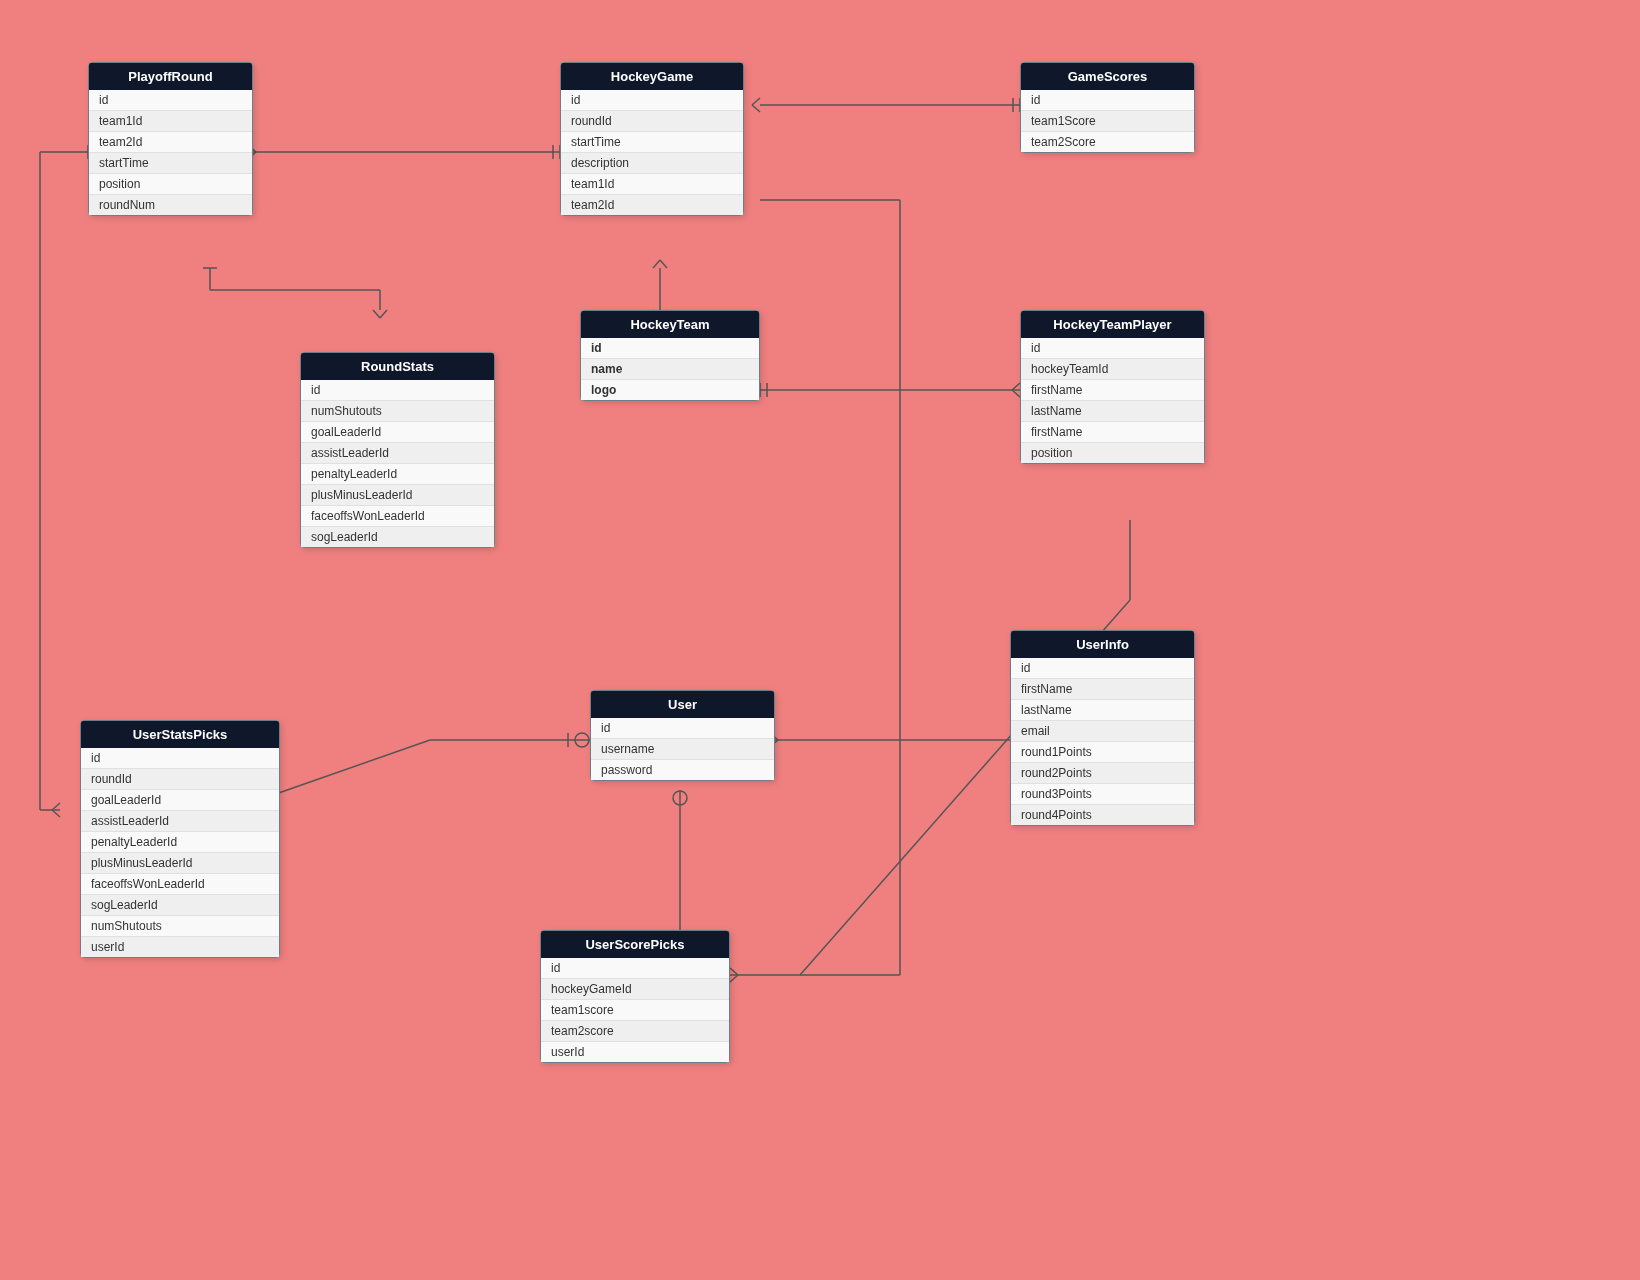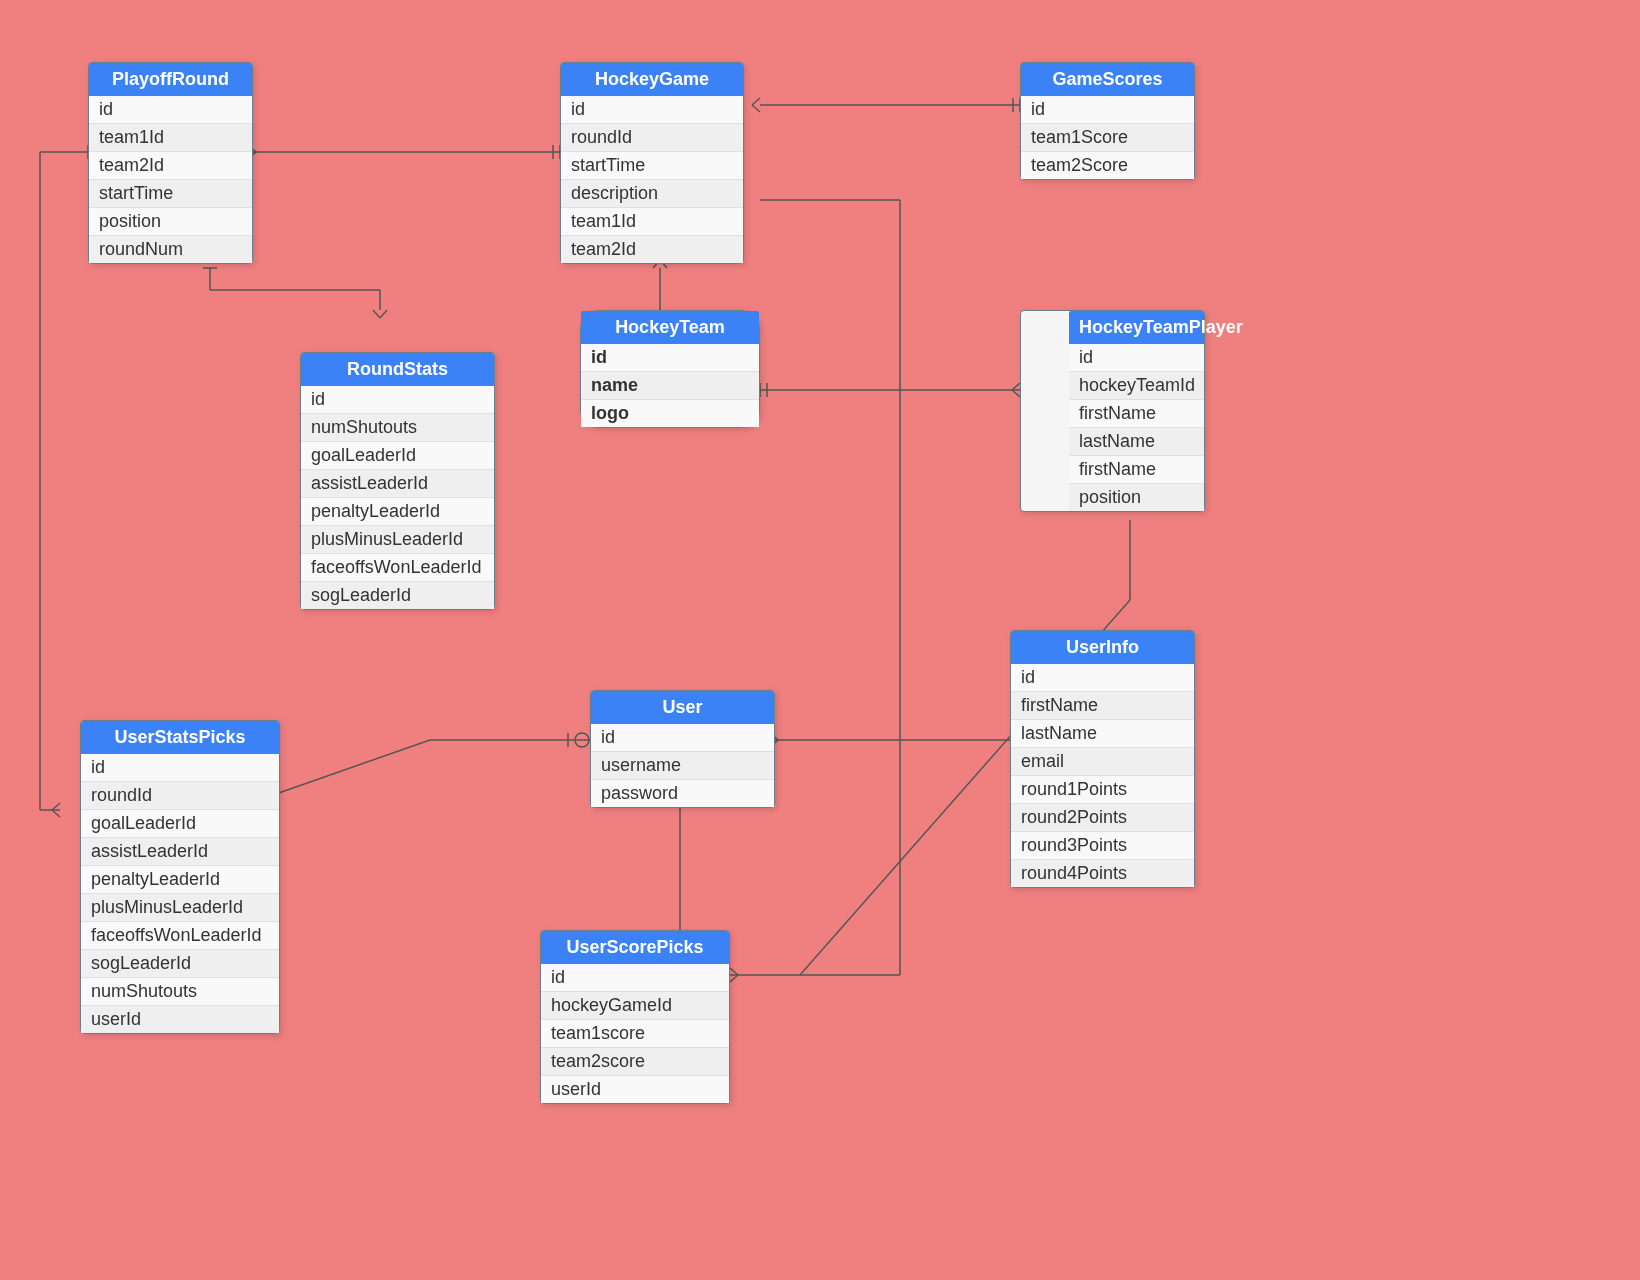--- a/index.html
+++ b/index.html
@@ -27,34 +27,34 @@
     .entity {
       position: absolute;
       background: #f5f5f5;
       border: 1.5px solid #6a7f8a;
       border-radius: 4px;
       min-width: 160px;
       font-size: 13px;
       box-shadow: 2px 2px 6px rgba(0,0,0,0.15);
     }
     .entity-header {
-      background: #3b82f6;
+      background: #0f172a;
       color: white;
       font-weight: bold;
       padding: 6px 10px;
       border-radius: 2px 2px 0 0;
       text-align: center;
-      font-size: 18px;
+      font-size: 13px;
     }
     .entity-row {
       padding: 3px 10px;
       border-bottom: 1px solid #e0e0e0;
       color: #333;
       background: #f9f9f9;
-      font-size: 18px;
+      font-size: 12px;
     }
     .entity-row:nth-child(odd) {
       background: #efefef;
     }
     .entity-row.bold {
       font-weight: bold;
     }
     .entity-row:last-child {
       border-bottom: none;
     }
@@ -198,28 +198,28 @@
     <div class="entity-row">id</div>
     <div class="entity-row">numShutouts</div>
     <div class="entity-row">goalLeaderId</div>
     <div class="entity-row">assistLeaderId</div>
     <div class="entity-row">penaltyLeaderId</div>
     <div class="entity-row">plusMinusLeaderId</div>
     <div class="entity-row">faceoffsWonLeaderId</div>
     <div class="entity-row">sogLeaderId</div>
   </div>
 
-  <div class="entity" style="left:580px; top:310px; width:180px;border-radius:18px;">
+  <div class="entity" style="left:580px; top:310px; width:180px;">
     <div class="entity-header">HockeyTeam</div>
     <div class="entity-row bold">id</div>
     <div class="entity-row bold">name</div>
     <div class="entity-row bold">logo</div>
   </div>
 
-  <div class="entity" style="left:1020px; top:310px; width:185px;padding-left:48px;">
+  <div class="entity" style="left:1020px; top:310px; width:185px;">
     <div class="entity-header">HockeyTeamPlayer</div>
     <div class="entity-row">id</div>
     <div class="entity-row">hockeyTeamId</div>
     <div class="entity-row">firstName</div>
     <div class="entity-row">lastName</div>
     <div class="entity-row">firstName</div>
     <div class="entity-row">position</div>
   </div>
 
   <div class="entity" style="left:590px; top:690px; width:185px;">

